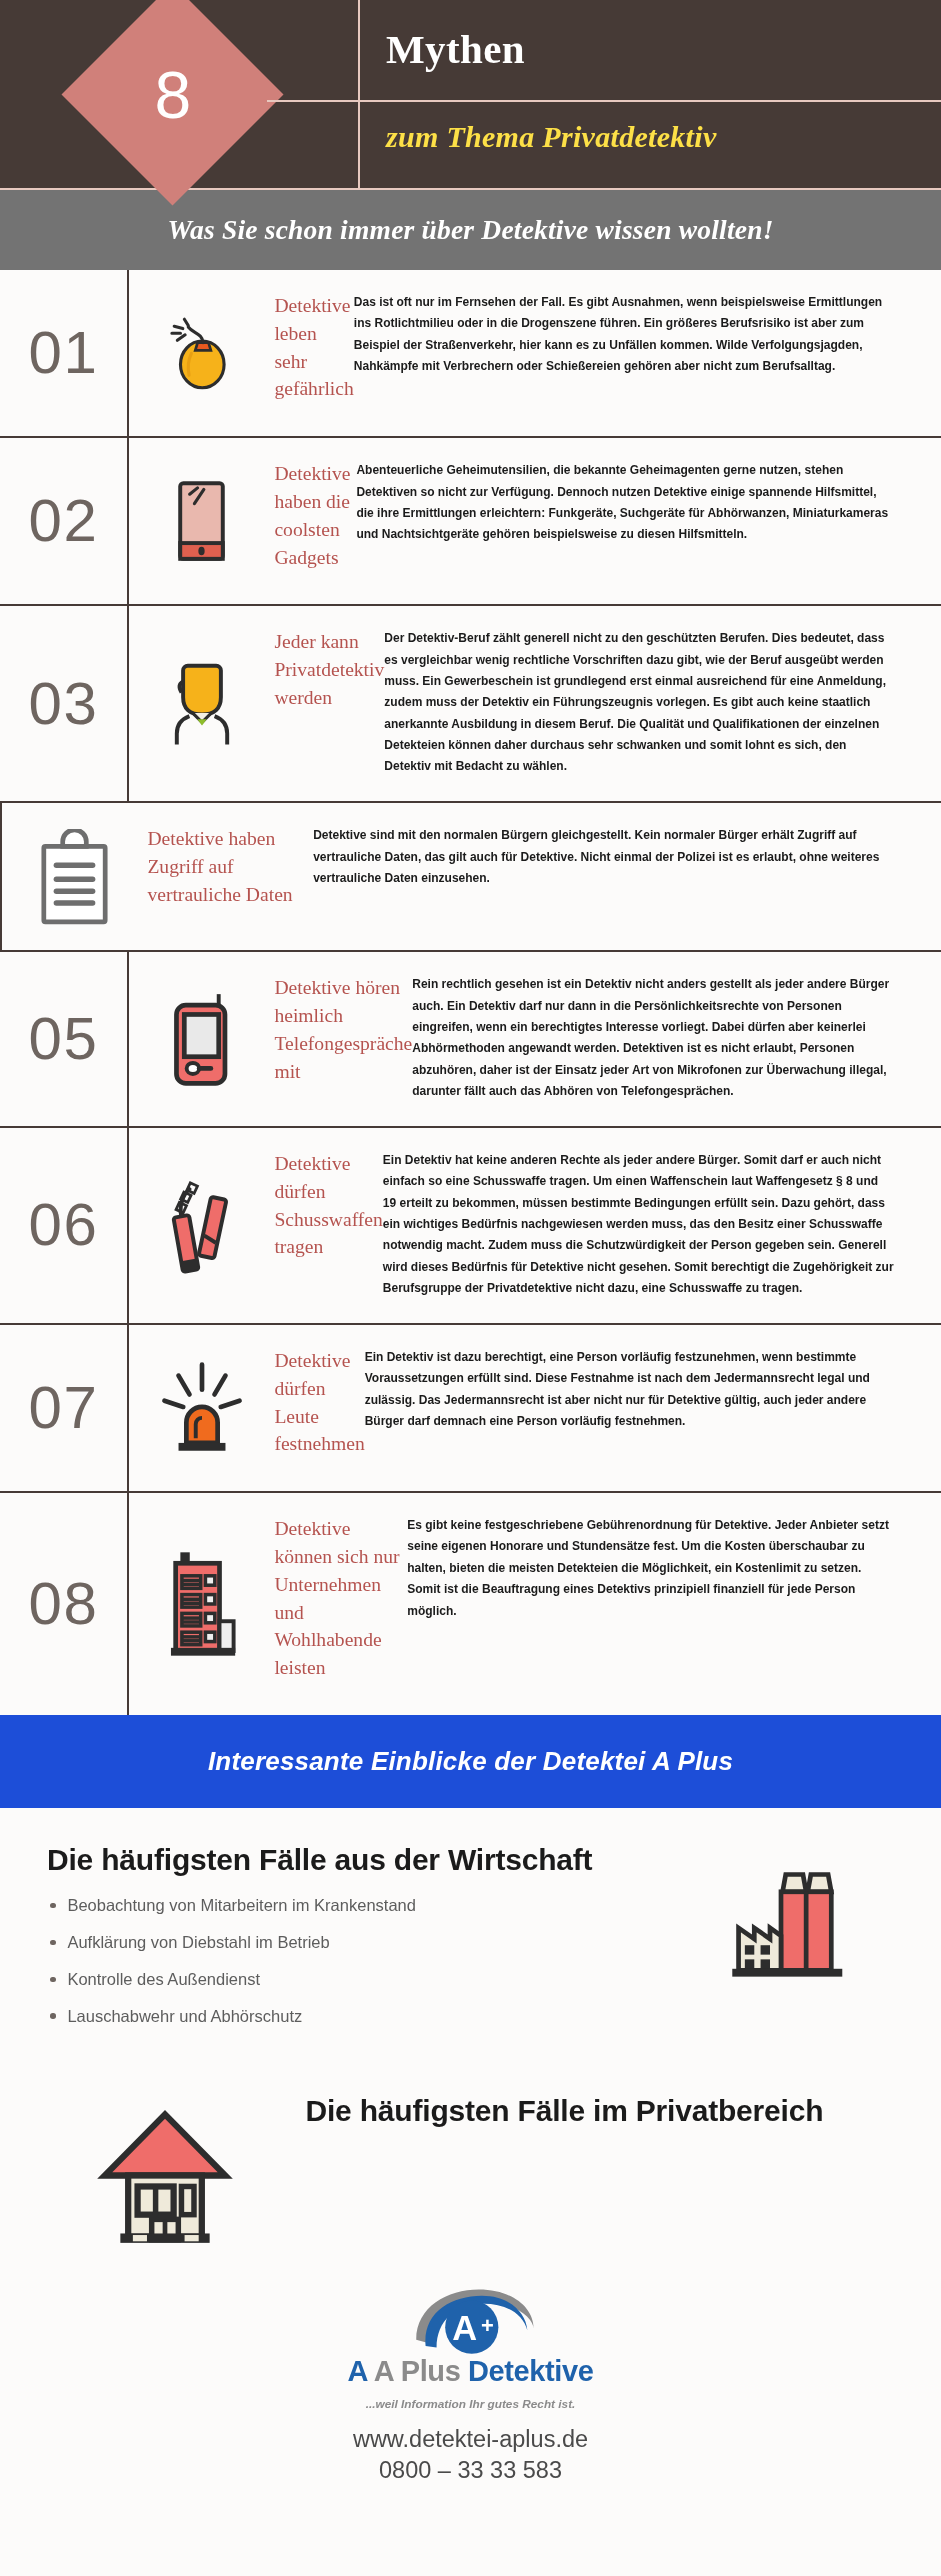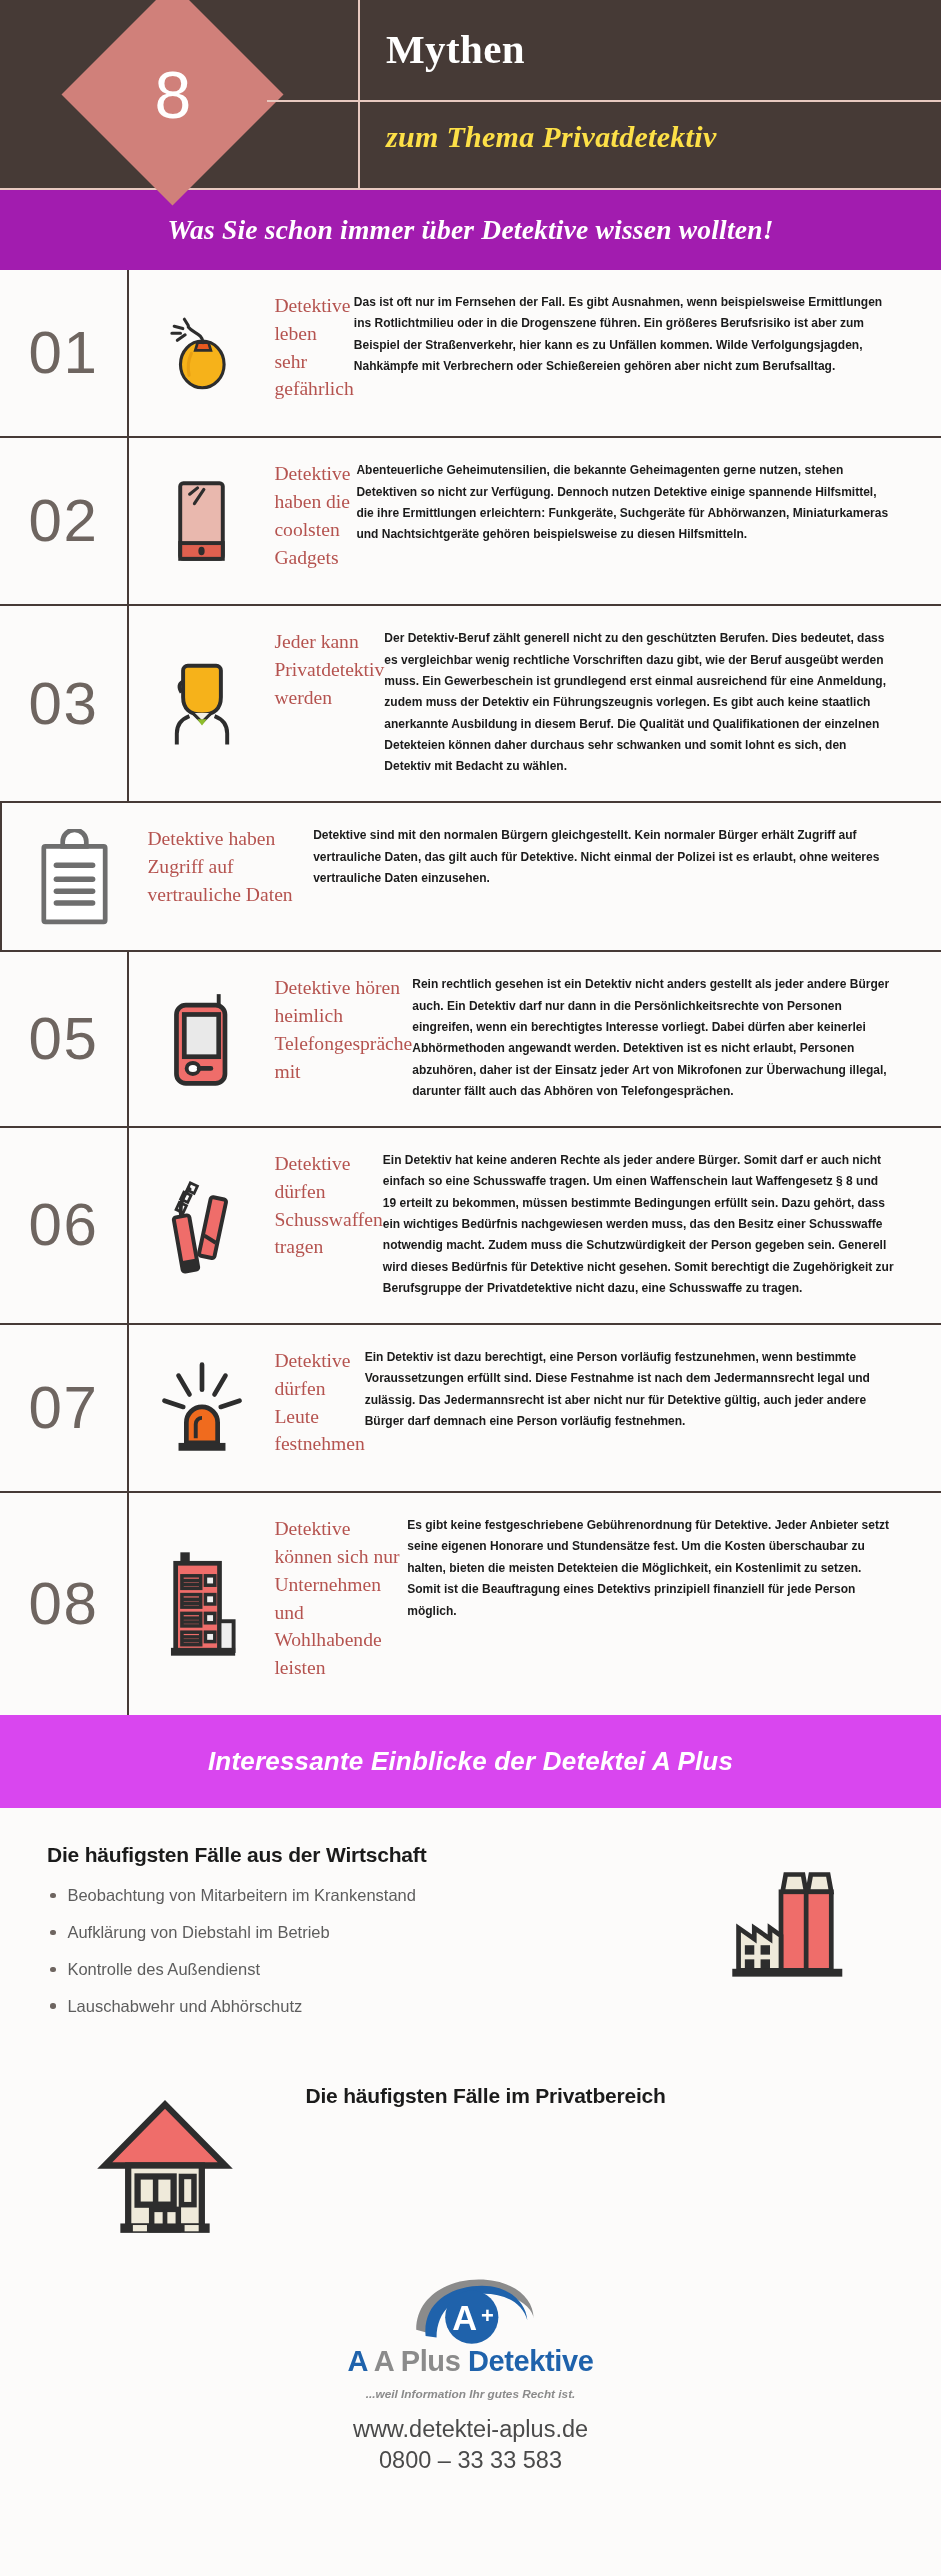--- a/index.html
+++ b/index.html
@@ -101,21 +101,21 @@
     font-family: "Liberation Serif", serif;
     font-weight: bold;
     font-style: italic;
     font-size: 30px;
     line-height: 1;
     letter-spacing: 0.3px;
   }
 
   
   .banner {
-    background: #a21caf;
+    background: #737373;
     border-top: 2.4px solid #e8c9c0;
     height: 82px;
     display: flex;
     align-items: center;
     justify-content: center;
   }
   .banner-text {
     color: #ffffff;
     font-family: "Liberation Serif", serif;
     font-weight: bold;
@@ -188,21 +188,21 @@
     font-weight: bold;
     line-height: 1.78;
     text-align: left;
   }
 
   
   .icon-svg { display: block; }
 
   
   .section-banner {
-    background: #d946ef;
+    background: #1d4ed8;
     height: 93px;
     display: flex;
     align-items: center;
     justify-content: center;
   }
   .section-banner-text {
     color: #ffffff;
     font-family: "Liberation Sans", sans-serif;
     font-style: italic;
     font-weight: bold;
@@ -219,21 +219,21 @@
     padding: 0 47px;
   }
   .insight-row.reverse { padding-top: 49px; }
 
   .insight-textblock { flex: 1; }
   .insight-textblock.right-align { padding-left: 23.5px; }
 
   .insight-heading {
     font-family: "Liberation Sans", sans-serif;
     font-weight: bold;
-    font-size: 21px;
+    font-size: 30px;
     color: #1b1b1b;
     margin-bottom: 20.4px;
     letter-spacing: -0.2px;
   }
   .insight-list { list-style: none; }
   .insight-list li {
     font-family: "Liberation Sans", sans-serif;
     font-size: 16.5px;
     color: #5d5d5d;
     line-height: 1;

